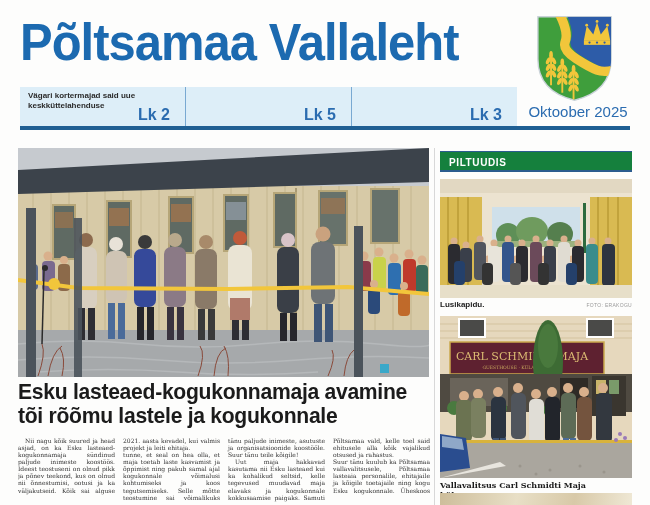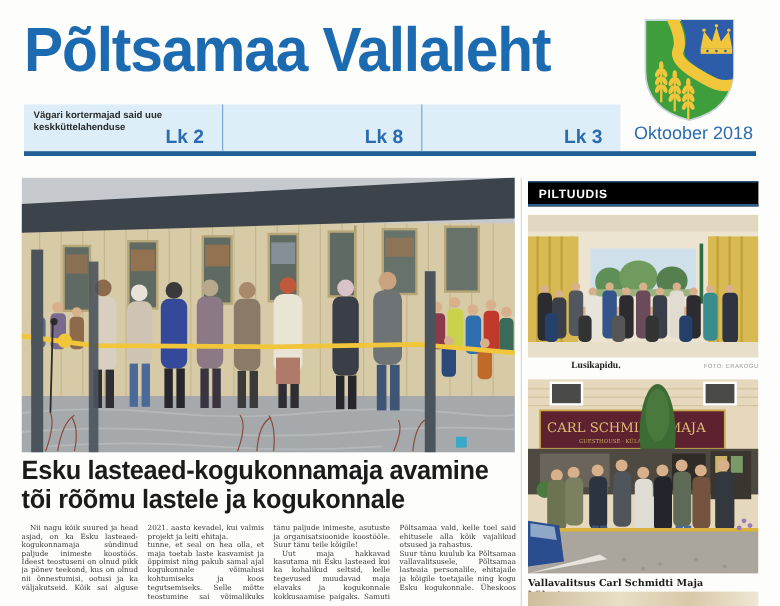--- a/index.html
+++ b/index.html
@@ -23,26 +23,26 @@
   .headline{left:18px;top:380px;width:414px;font-size:22px;font-weight:bold;color:#1b1b1b;
     line-height:1.07;transform:scaleX(0.96);transform-origin:left top;letter-spacing:-0.3px;}
   .body-cols{left:18px;top:437px;width:412px;height:68px;overflow:hidden;
     column-count:4;column-gap:8px;font-family:"DejaVu Serif",serif;font-size:6px;
     line-height:1.18;color:#333;text-align:justify;}
   .body-cols p{margin:0;text-indent:7px;}
 
   .gutter-line{left:434px;top:148px;width:1px;height:357px;background:#d8d8d8;}
 
   
-  .sb-header{left:440px;top:151px;width:192px;height:21px;background:#000000;
+  .sb-header{left:440px;top:151px;width:192px;height:21px;background:#15803d;
     border-top:1px solid #2b5c8e;border-bottom:2px solid #2b5c8e;color:#fff;
     font-size:10px;font-weight:bold;letter-spacing:0.6px;line-height:21px;padding-left:9px;box-sizing:border-box;}
   .sb-photo1{left:440px;top:179px;width:192px;height:119px;}
   .sb-cap1{left:440px;top:300px;width:192px;display:flex;justify-content:space-between;align-items:baseline;}
-  .sb-cap-text{font-family:Liberation Serif, serif;font-size:8px;font-weight:bold;color:#1c1c1c;margin-left:36px;}
+  .sb-cap-text{font-family:Liberation Sans, sans-serif;font-size:8px;font-weight:bold;color:#1c1c1c;}
   .sb-credit{font-size:5px;color:#9a9a9a;letter-spacing:0.3px;}
   .sb-photo2{left:440px;top:316px;width:192px;height:162px;}
   .sb-cap2{left:440px;top:480px;width:192px;font-family:"DejaVu Serif",serif;font-size:8px;font-weight:bold;color:#1c1c1c;}
   .sb-photo3{left:440px;top:493px;width:192px;height:12px;
     background:linear-gradient(100deg,#cdbd9a 0%,#e8dfc6 40%,#d8c9a8 70%,#efe8d5 100%);}
 </style>
 </head>
 <body>
 
 <div class="abs masthead-title">Põltsamaa Vallaleht</div>
@@ -84,27 +84,27 @@
     <use href="#ear" transform="translate(45,63)"></use>
   </g>
 </svg>
 
 <div class="abs teaser-strip">
   <div class="teaser">
     <div class="teaser-text">Vägari kortermajad said uue keskküttelahenduse</div>
     <div class="teaser-page">Lk 2</div>
   </div>
   <div class="teaser">
-    <div class="teaser-page">Lk 8</div>
+    <div class="teaser-page">Lk 5</div>
   </div>
   <div class="teaser">
     <div class="teaser-page">Lk 3</div>
   </div>
 </div>
-<div class="abs issue-date">Oktoober 2018</div>
+<div class="abs issue-date">Oktoober 2025</div>
 <div class="abs masthead-rule"></div>
 
 <svg class="abs main-photo" viewBox="0 0 411 229">
   <rect width="411" height="229" fill="#c6cacf"></rect>
 
   <rect x="0" y="38" width="411" height="150" fill="#d7caa7"></rect>
   <g stroke="#c4b68f" stroke-width="1">
     <line x1="15" y1="38" x2="15" y2="185"></line>
       <line x1="33" y1="38" x2="33" y2="185"></line>
       <line x1="51" y1="38" x2="51" y2="185"></line>

